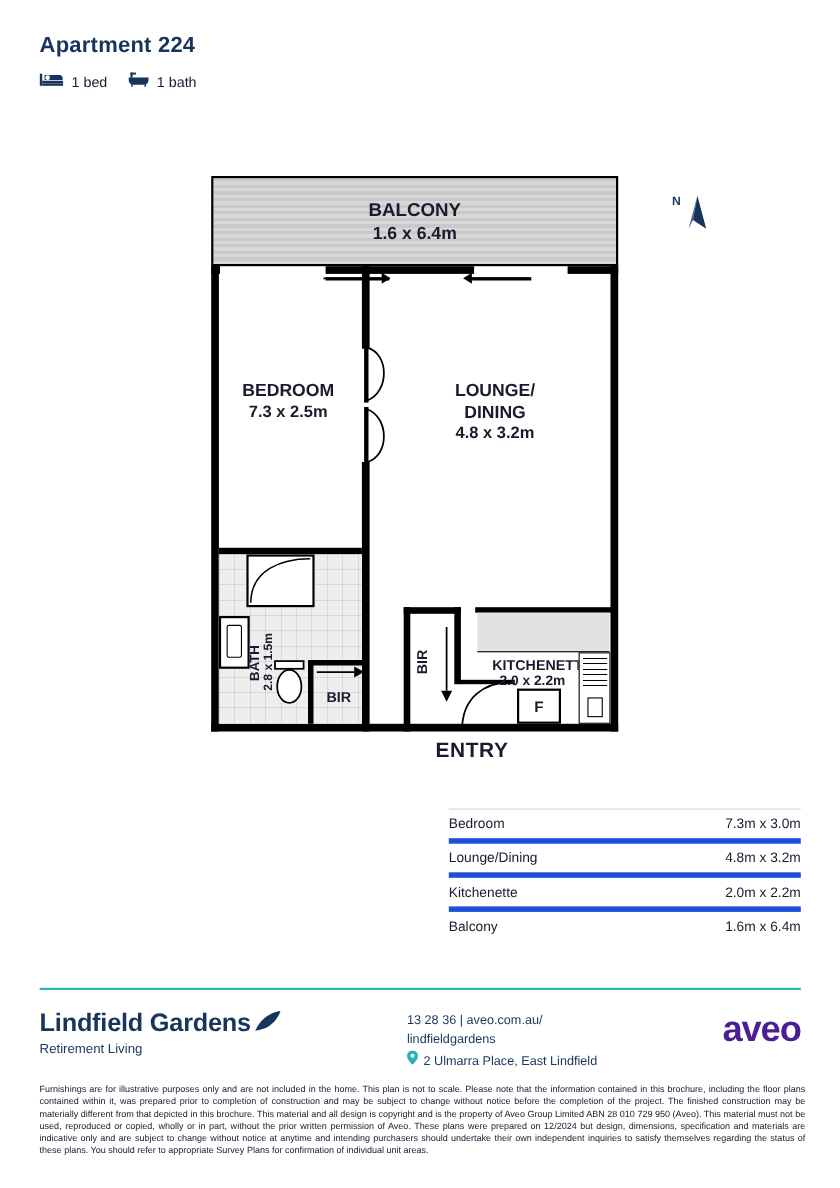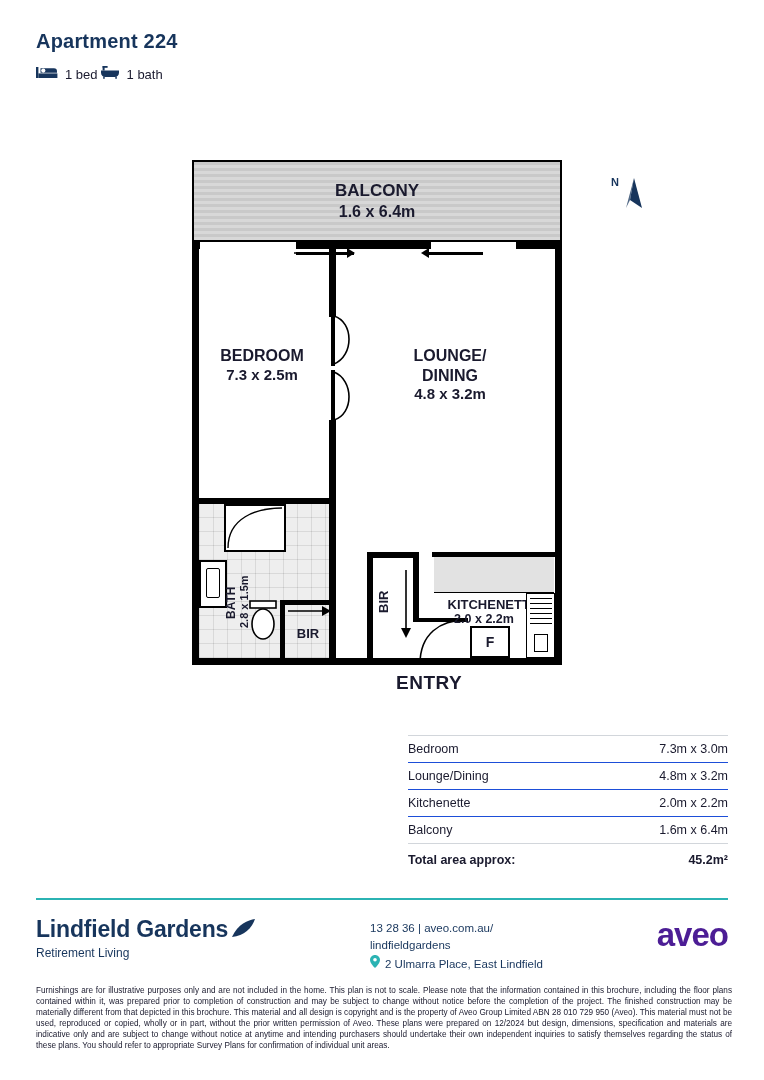--- a/index.html
+++ b/index.html
@@ -15,21 +15,21 @@
   }
 
   
   .header { position: absolute; left: 36px; top: 30px; }
   .apt-title {
     font-size: 20px;
     font-weight: bold;
     color: #17355c;
     letter-spacing: 0.2px;
   }
-  .badges { display: flex; align-items: flex-start; gap: 2px; margin-top: 12px; }
+  .badges { display: flex; align-items: flex-start; gap: 18px; margin-top: 12px; }
   .badge { display: flex; align-items: center; gap: 7px; }
   .badge-label { font-size: 13px; color: #1a1a2e; }
   .icon-svg { display: block; }
 
   
   .plan {
     position: absolute;
     left: 186px;
     top: 160px;
     width: 376px;
@@ -92,21 +92,21 @@
     position: absolute;
     left: 408px;
     top: 735px;
     width: 320px;
     font-size: 12.5px;
   }
   .area-row {
     display: flex;
     justify-content: space-between;
     padding: 6px 0 6px 0;
-    border-top: 1px solid #1d4ed8;
+    border-top: 5px solid #1d4ed8;
   }
   .area-row:first-child { border-top: 1px solid #d2d6db; }
   .area-row .name { color: #1a1a2e; }
   .area-row .val { color: #1a1a2e; }
   .area-total {
     display: flex;
     justify-content: space-between;
     padding: 9px 0 6px 0;
     border-top: 1px solid #d2d6db;
     font-weight: bold;
@@ -317,24 +317,20 @@
     <span class="val">4.8m x 3.2m</span>
   </div>
   <div class="area-row">
     <span class="name">Kitchenette</span>
     <span class="val">2.0m x 2.2m</span>
   </div>
   <div class="area-row">
     <span class="name">Balcony</span>
     <span class="val">1.6m x 6.4m</span>
   </div>
-  <div class="area-total">
-    <span>Total area approx:</span>
-    <span>45.2m²</span>
-  </div>
 </div>
 
 <div class="footer-rule"></div>
 
 <div class="footer">
   <div class="footer-inner">
     <div class="brand">
       <div style="display:flex; align-items:flex-start;">
         <div>
           <div class="brand-name">Lindfield Gardens</div>

